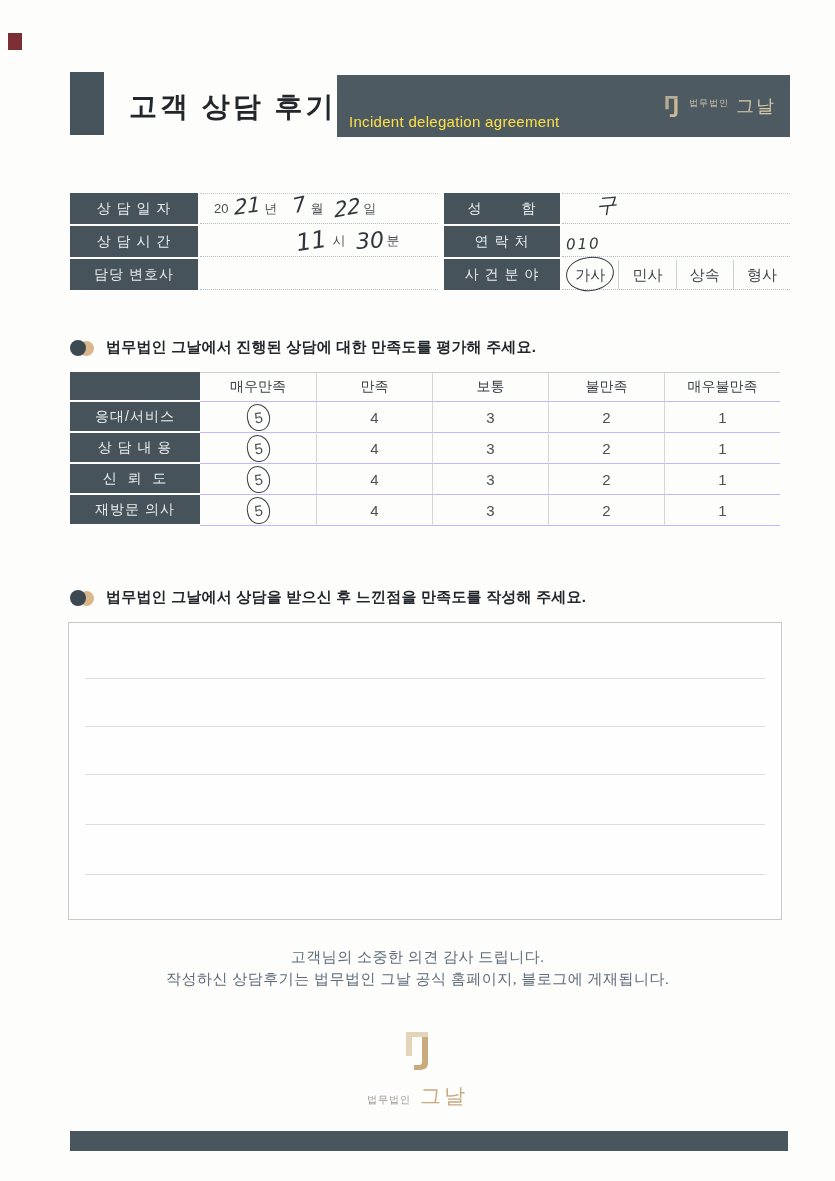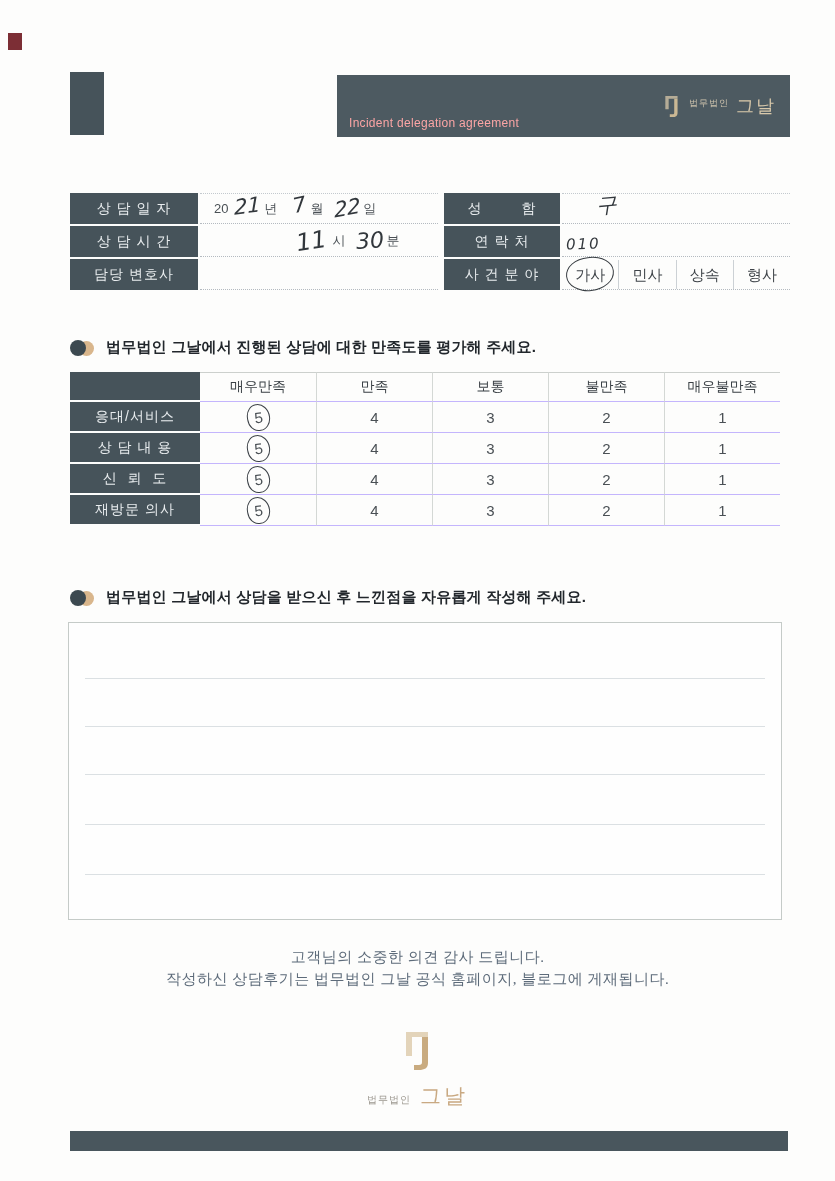--- a/index.html
+++ b/index.html
@@ -14,21 +14,21 @@
   .title-accent { position:absolute; left:70px; top:72px; width:34px; height:63px; background:#46535a; }
   .page-title {
     position:absolute; left:129px; top:88px; font-size:28px; font-weight:bold;
     letter-spacing:3px; color:#22272b; white-space:pre;
   }
   .banner {
     position:absolute; left:337px; top:75px; width:453px; height:62px;
     background:#4d5a61;
   }
   .banner-subtitle {
-    position:absolute; left:12px; bottom:7px; font-size:12px; color:#fca5a5; letter-spacing:0.3px;
+    position:absolute; left:12px; bottom:7px; font-size:15px; color:#fde047; letter-spacing:0.3px;
   }
   .banner-brand {
     position:absolute; right:14px; top:50%; transform:translateY(-50%);
     display:flex; align-items:center; gap:7px;
   }
   .banner-brand .brand-small { font-size:9px; color:#cfc4ae; letter-spacing:1px; line-height:1.1; }
   .banner-brand .brand-small .subline { display:block; font-size:5px; color:#9aa3a5; letter-spacing:0.5px; height:5px; overflow:hidden;}
   .banner-brand .brand-large { font-family:"Liberation Serif", serif; font-size:18px; color:#d8c8aa; letter-spacing:2px; }
   
   .info-table { position:absolute; top:193px; }
@@ -116,20 +116,21 @@
   .footer-logo .brand-large { font-family:"Liberation Serif", serif; font-size:21px; color:#c9a982; letter-spacing:3px; }
   .bottom-bar { position:absolute; left:70px; top:1131px; width:718px; height:20px; background:#49565d; }
 </style>
 </head>
 <body>
 
 <div class="page">
 
   <div class="corner-mark"></div>
   <div class="title-accent"></div>
+  <h1 class="page-title">고객 상담 후기</h1>
 
   <div class="banner">
     <span class="banner-subtitle">Incident delegation agreement</span>
     <div class="banner-brand">
       <svg width="20" height="26" viewBox="0 0 36 44">
         <path d="M6 4 h6 v24 h-6 z M6 4 h22 v5 h-22 z" fill="#d8c8aa" opacity="0.75"></path>
         <path d="M22 9 h6 v26 c0 5 -3.5 7 -9 7 h-5 v-5 h5 c2 0 3 -0.8 3 -3 z" fill="#cbb894"></path>
       </svg>
       <span class="brand-small"><span>법무법인</span><span class="subline"></span></span>
       <span class="brand-large">그날</span>
@@ -262,21 +263,21 @@
       <div class="survey-cell">2</div>
       <div class="survey-cell">1</div>
     </div>
   </div>
 
   <div class="section-heading" style="top:588px;">
     <span class="bullet">
         <span class="b-tan"></span>
         <span class="b-dark"></span>
       </span>
-    <span class="text">법무법인 그날에서 상담을 받으신 후 느낀점을 자유롭게 작성해 주세요.</span>
+    <span class="text">법무법인 그날에서 상담을 받으신 후 느낀점을 만족도를 작성해 주세요.</span>
   </div>
 
   <div class="feedback-box">
     <span></span>
     <span class="ruled-line" style="top:55px;"></span>
     <span class="ruled-line" style="top:103px;"></span>
     <span class="ruled-line" style="top:151px;"></span>
     <span class="ruled-line" style="top:201px;"></span>
     <span class="ruled-line" style="top:251px;"></span>
   </div>

